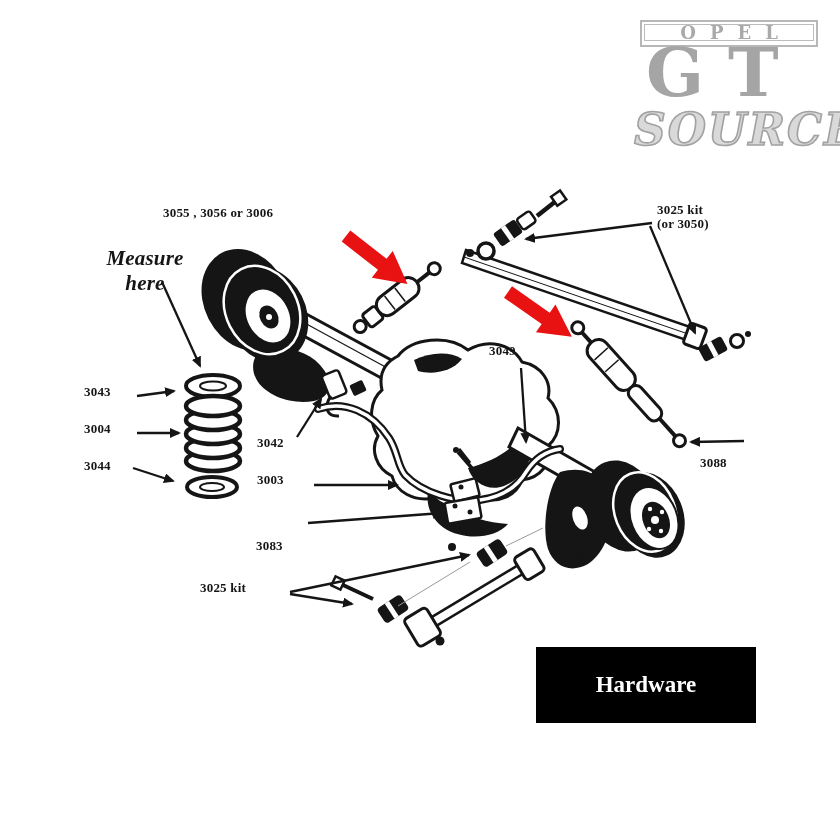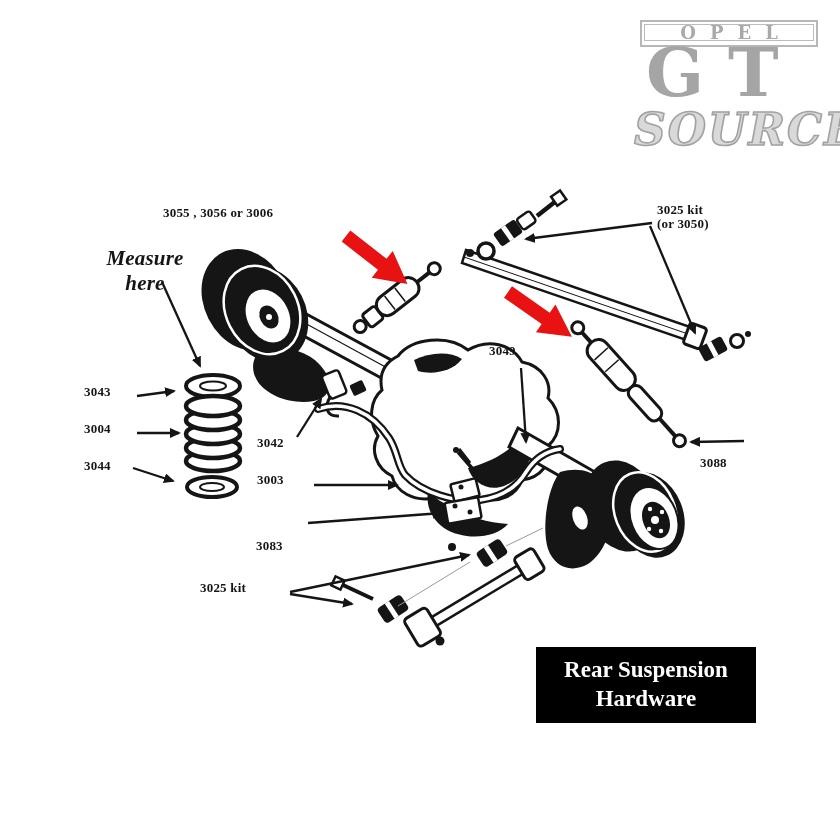--- a/index.html
+++ b/index.html
@@ -256,17 +256,16 @@
   <div class="lbl" style="left:700px;top:456px;">3088</div>
   <div class="lbl" style="left:200px;top:581px;">3025 kit</div>
 
   <div class="opel-box">
     <div class="inner">OPEL</div>
   </div>
   <div class="gt-text">GT</div>
   <div class="source-text">SOURCE</div>
 
   <div class="caption-box">
-    <span>Rear Suspension</span>
     <span>Hardware</span>
   </div>
 
 </div>
 
 </body></html>

